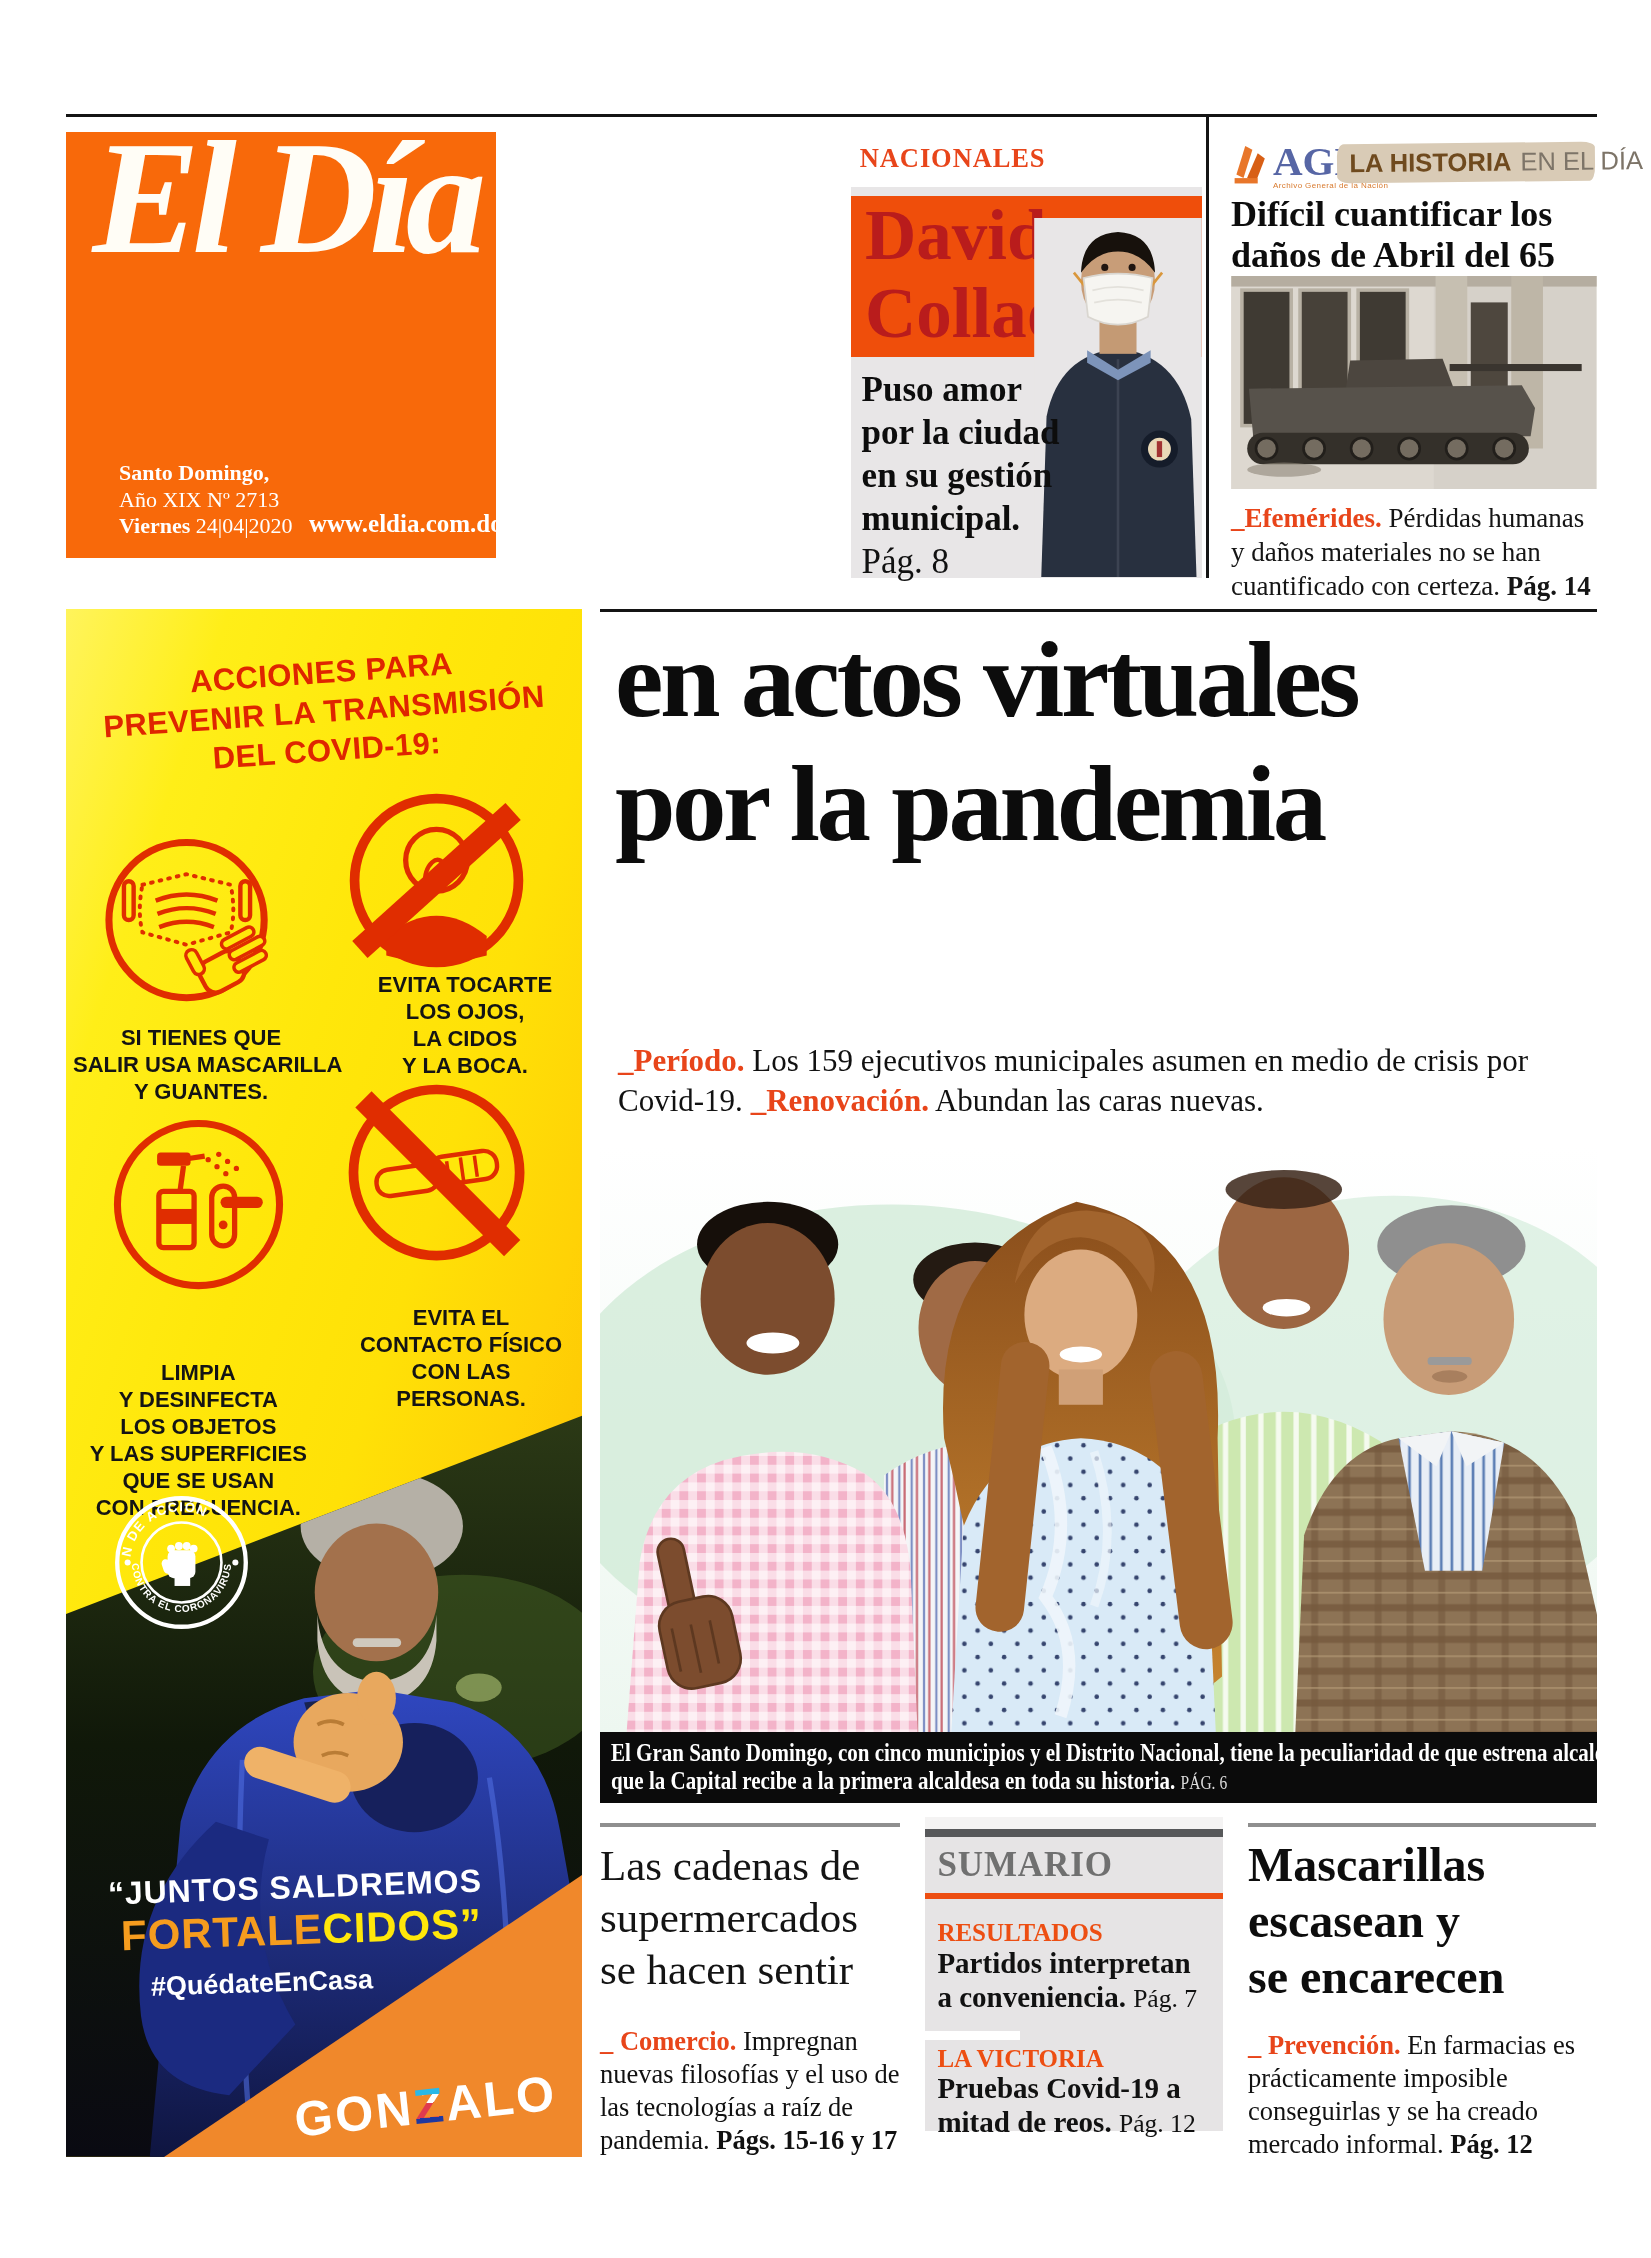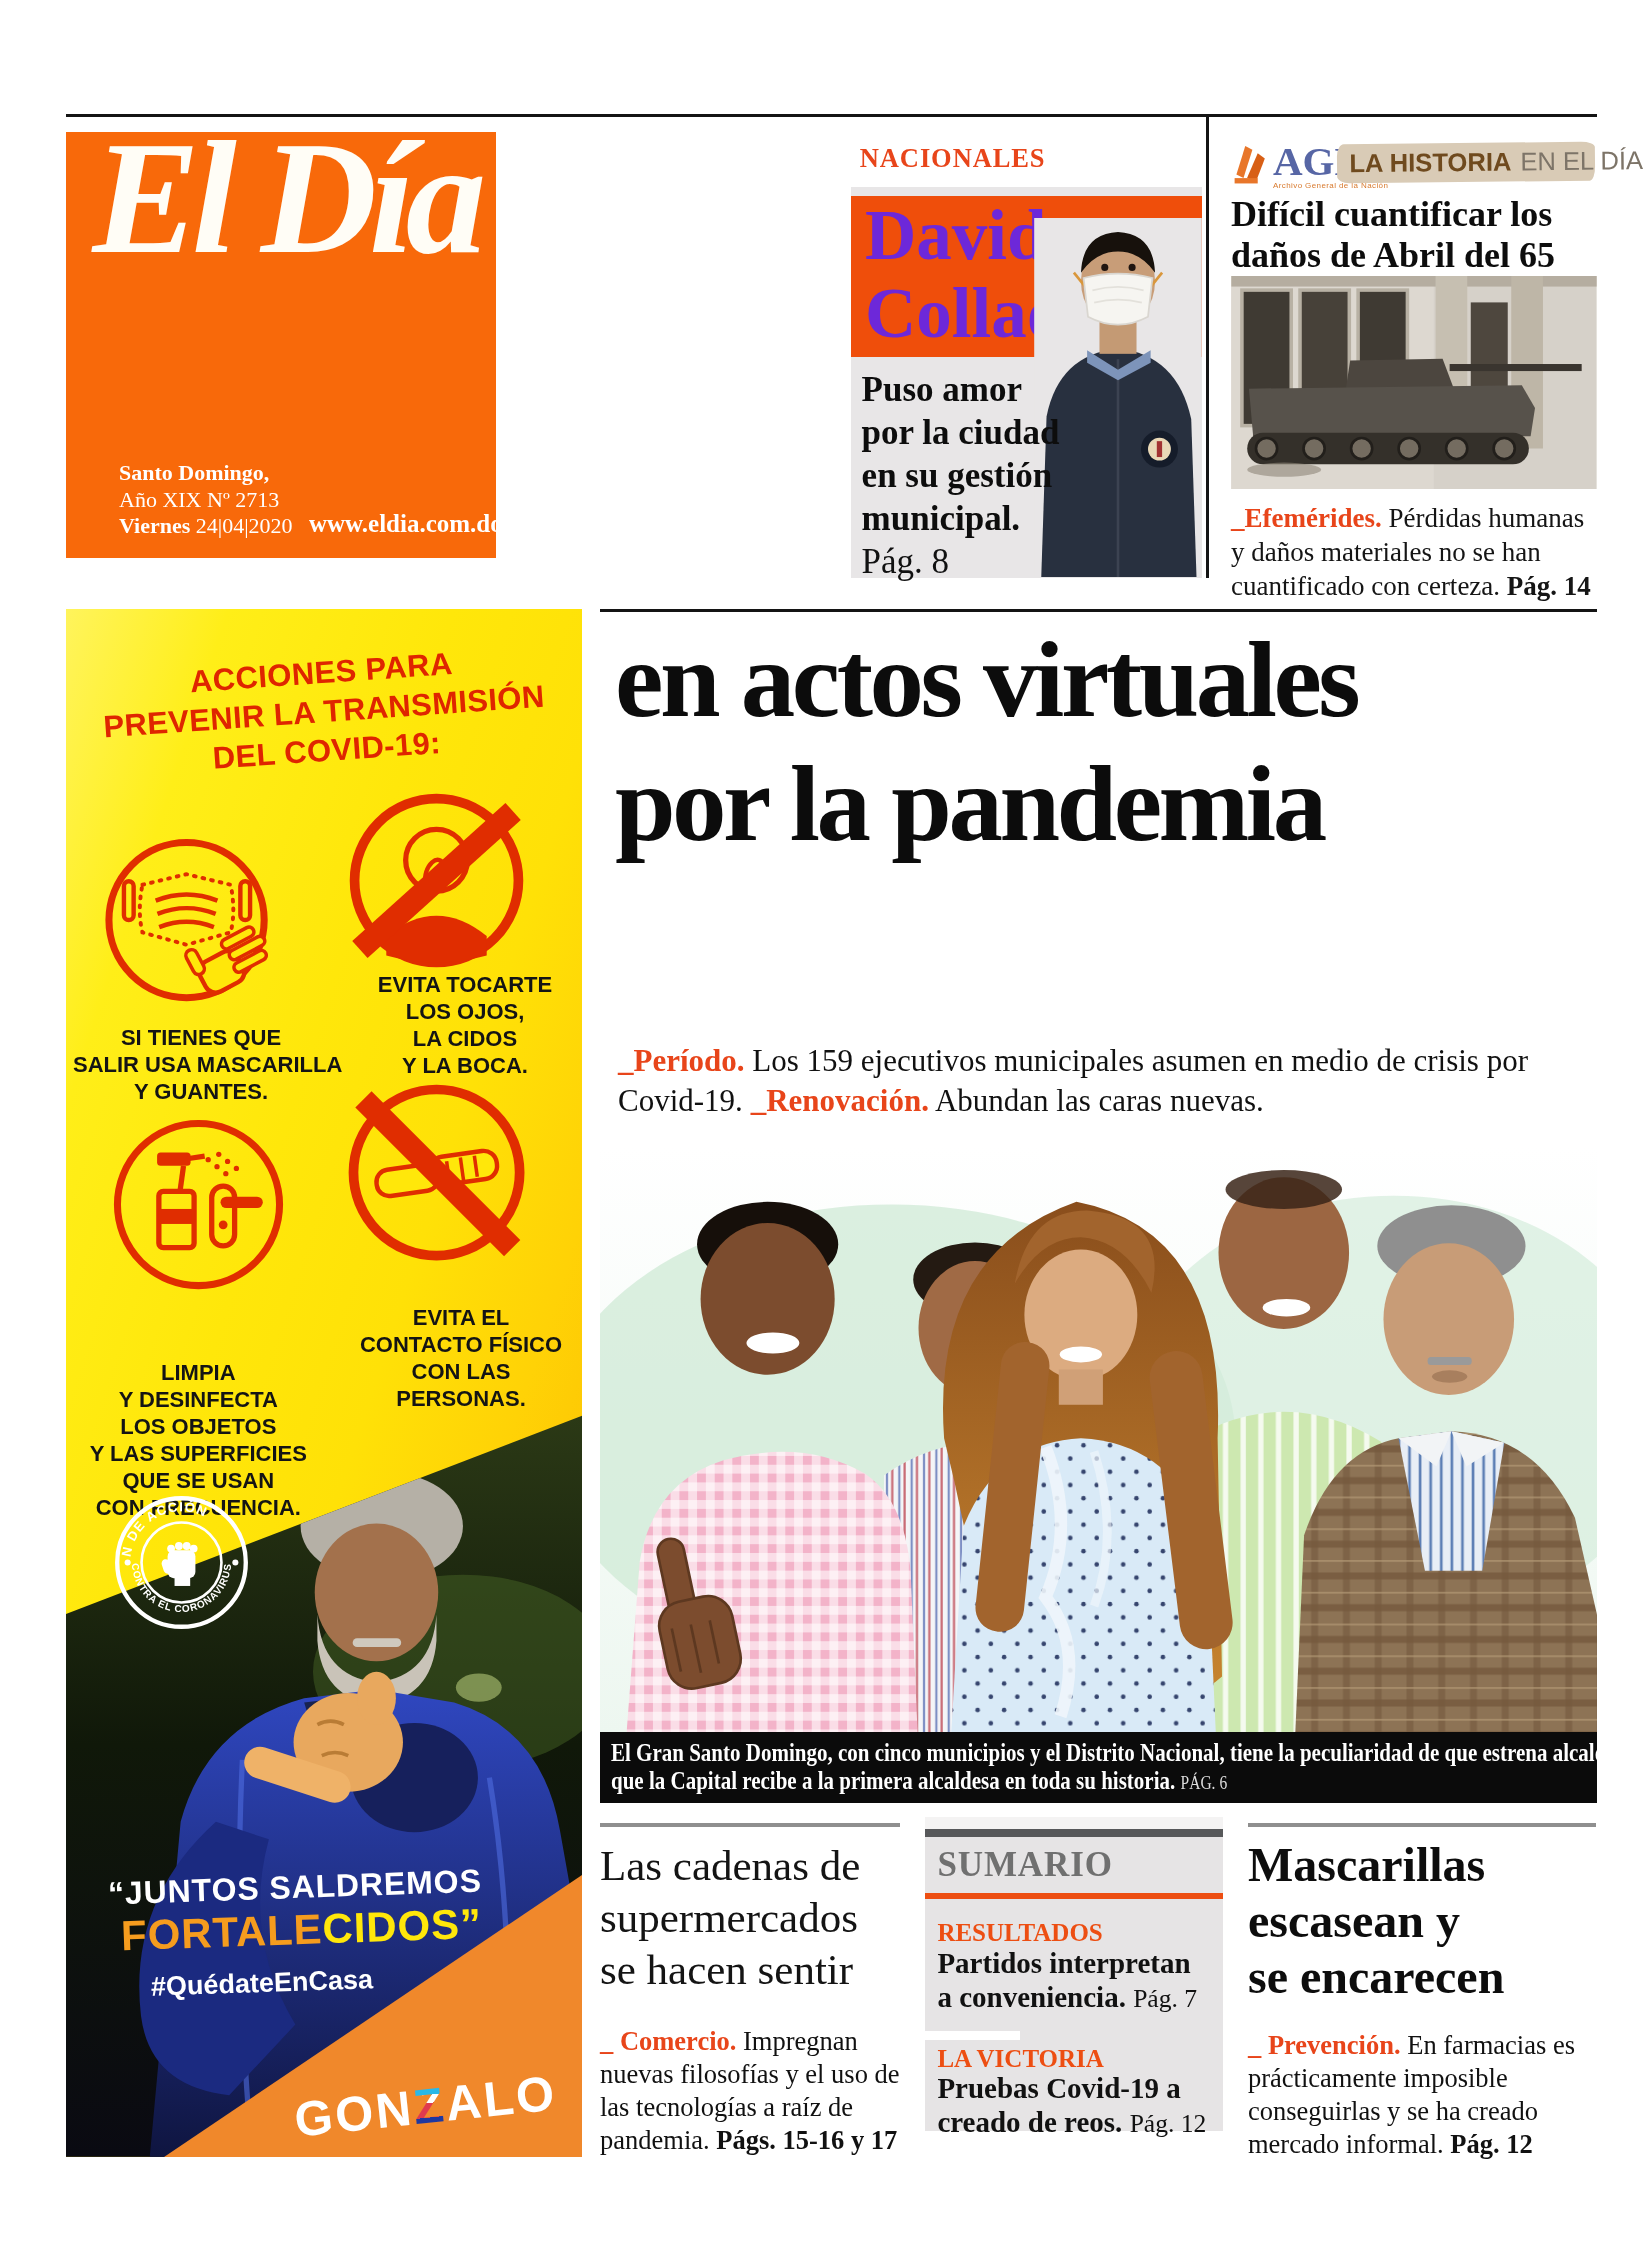--- a/index.html
+++ b/index.html
@@ -16,21 +16,21 @@
   #masthead { left:66px; top:132px; width:430px; height:426px; background:#F8690A; }
   #eldia-logo { position:absolute; left:26.5px; top:-26.5px; font-family:"Liberation Serif",serif;
                 font-weight:bold; font-style:italic; font-size:161px; letter-spacing:-8px; color:#fffdf6; }
   .mh-line { color:#fff; font-size:22px; line-height:26.5px; }
   #website { position:absolute; left:243px; top:378px; color:#fff; font-weight:bold; font-size:25px; }
 
   
   #nac { left:851px; top:132px; width:351px; height:446px; }
   #nac .gray { position:absolute; left:0; top:55px; width:351px; height:391px; background:#E8E6E7; }
   #nac .redblock { position:absolute; left:0; top:64px; width:351px; height:161px; background:#EF4E0B; }
-  .nac-title { position:absolute; left:14px; color:#6d28d9; font-weight:bold; font-size:71px; line-height:76px; }
+  .nac-title { position:absolute; left:14px; color:#b91c1c; font-weight:bold; font-size:71px; line-height:76px; }
   .nac-sum { font-weight:bold; font-size:35px; line-height:43px; color:#0d0d0d; }
 
   
   #hist { left:1231px; top:132px; width:366px; height:446px; }
   #banner { position:absolute; left:106px; top:10.6px; width:258px; height:39px; background:#D9CBB6;
             border-radius:7px 14px 5.3px 12.4px / 12.4px 5.3px 14px 7px; transform:rotate(-.6deg);
             display:flex; align-items:center; padding-left:12.4px; }
   .hist-head { font-weight:bold; font-size:36px; line-height:41px; color:#0d0d0d; }
   .deck { font-size:27px; line-height:34px; color:#151515; }
 
@@ -304,21 +304,21 @@
     <div class="abs" style="left:0;top:76px;width:298px;height:6.2px;background:#ED4E12;"></div>
 
     <div class="abs sum-kicker nowrap" style="left:12.4px;top:102px;">RESULTADOS</div>
     <div class="abs sum-item" style="left:12.4px;top:129px;">Partidos interpretan</div>
     <div class="abs sum-item" style="left:12.4px;top:163px;"><span>a conveniencia.</span> <span class="sum-ref">Pág. 7</span></div>
 
     <div class="abs" style="left:0;top:214px;width:95px;height:8.8px;background:#ffffff;"></div>
 
     <div class="abs sum-kicker nowrap" style="left:12.4px;top:228px;">LA VICTORIA</div>
     <div class="abs sum-item" style="left:12.4px;top:254px;">Pruebas Covid-19 a</div>
-    <div class="abs sum-item" style="left:12.4px;top:288px;"><span>creado de reos.</span> <span class="sum-ref">Pág. 12</span></div>
+    <div class="abs sum-item" style="left:12.4px;top:288px;"><span>mitad de reos.</span> <span class="sum-ref">Pág. 12</span></div>
   </div>
 
   <div class="abs gray-rule" style="left:1248px;top:1823px;width:348px;height:3.5px;"></div>
   <div class="abs" style="left:1248px;top:1837px;">
     <div class="mas-line">Mascarillas</div>
     <div class="mas-line">escasean y</div>
     <div class="mas-line">se encarecen</div>
   </div>
   <div class="abs" style="left:1248px;top:2029px;width:353px;font-size:26.5px;line-height:33px;">
     <span class="tag">_ Prevención.</span>

